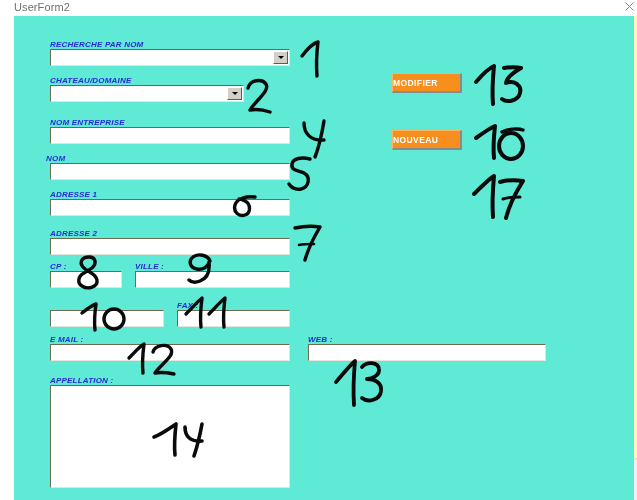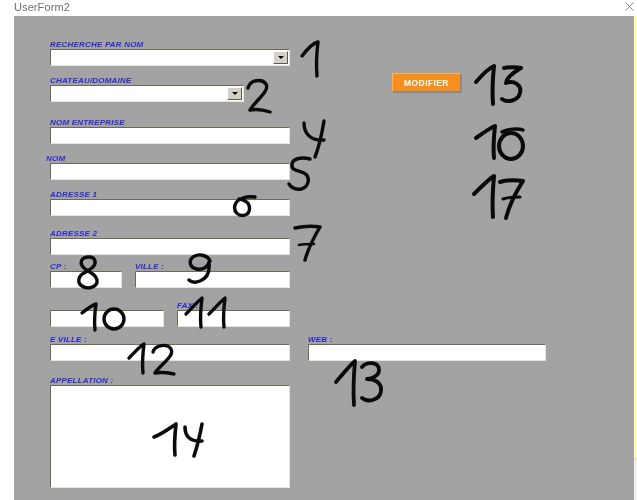--- a/index.html
+++ b/index.html
@@ -51,21 +51,21 @@
     text-align: center;
     cursor: pointer;
   }
 
   
   #form-body {
     position: absolute;
     left: 0; top: 16px;
     width: 620px;
     height: 484px;
-    background: #a3a3a3;
+    background: #5eead4;
     box-sizing: border-box;
   }
 
   
   #behind-strip {
     position: absolute;
     left: 620px; top: 16px;
     width: 17px;
     height: 484px;
     background: #fdfdb9;
@@ -148,21 +148,20 @@
 
   
   .form-button {
     position: absolute;
     background: #f78f1e;
     color: #ffffff;
     font-family: "Liberation Sans", sans-serif;
     font-size: 8.5px;
     font-weight: bold;
     letter-spacing: 0.4px;
-    text-align: center;
     line-height: 18px;
     box-sizing: border-box;
     border-top: 1px solid #fbb35e;
     border-left: 1px solid #fbb35e;
     border-right: 2px solid #8a8a8a;
     border-bottom: 2px solid #8a8a8a;
     cursor: pointer;
     user-select: none;
   }
 
@@ -265,30 +264,31 @@
 
     <div class="fld-label" style="left:121px; top:246px;">VILLE :</div>
     <div class="fld-box" style="left:121px; top:255px; width:155px; height:17px;"></div>
 
     <div class="fld-label" style="left:36px; top:300px;">TEL :</div>
     <div class="fld-box" style="left:36px; top:294px; width:114px; height:17px;"></div>
 
     <div class="fld-label" style="left:163px; top:285px;">FAX :</div>
     <div class="fld-box" style="left:163px; top:294px; width:113px; height:17px;"></div>
 
-    <div class="fld-label" style="left:36px; top:319px;">E VILLE :</div>
+    <div class="fld-label" style="left:36px; top:319px;">E MAIL :</div>
     <div class="fld-box" style="left:36px; top:328px; width:240px; height:17px;"></div>
 
     <div class="fld-label" style="left:294px; top:319px;font-style:italic;">WEB :</div>
     <div class="fld-box" style="left:294px; top:328px; width:238px; height:17px;"></div>
 
     <div class="fld-label" style="left:36px; top:360px;">APPELLATION :</div>
     <div class="fld-box" style="left:36px; top:369px; width:240px; height:103px;"></div>
 
     <div class="form-button" style="left:378px; top:57px; width:70px; height:20px;">MODIFIER</div>
+    <div class="form-button" style="left:378px; top:114px; width:70px; height:20px;">NOUVEAU</div>
 
     <div class="anno" style="left:286px; top:24px;">
       <svg width="36" height="40" viewBox="0 0 36 40">
         <path d="M2 16 C8 8, 14 3, 18 2 C17 10, 16 24, 17 36" fill="none" stroke="#0a0a0a" stroke-width="3.4" stroke-linecap="round" stroke-linejoin="round"></path>
       </svg>
     </div>
 
     <div class="anno" style="left:230px; top:62px;">
       <svg width="34" height="40" viewBox="0 0 34 40">
         <path d="M4 10 C6 2, 18 0, 22 6 C26 13, 12 22, 6 32 C12 31, 20 32, 26 34" fill="none" stroke="#0a0a0a" stroke-width="3.4" stroke-linecap="round" stroke-linejoin="round"></path>

